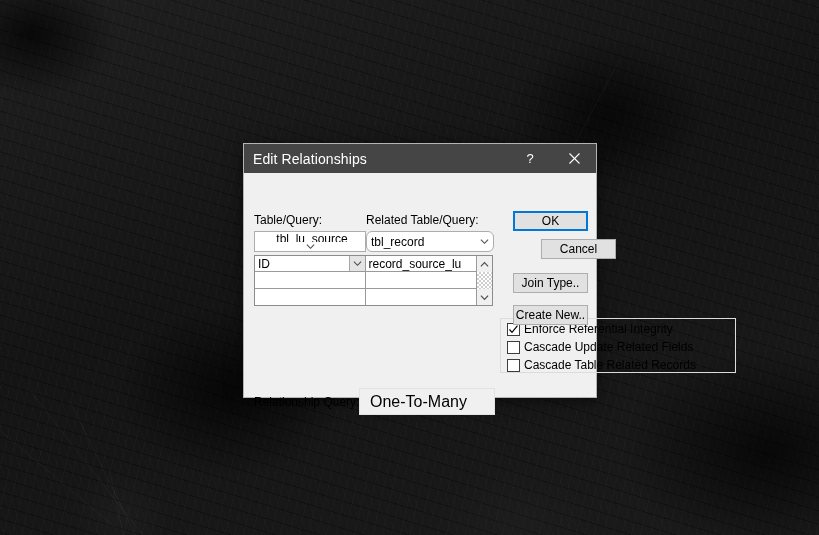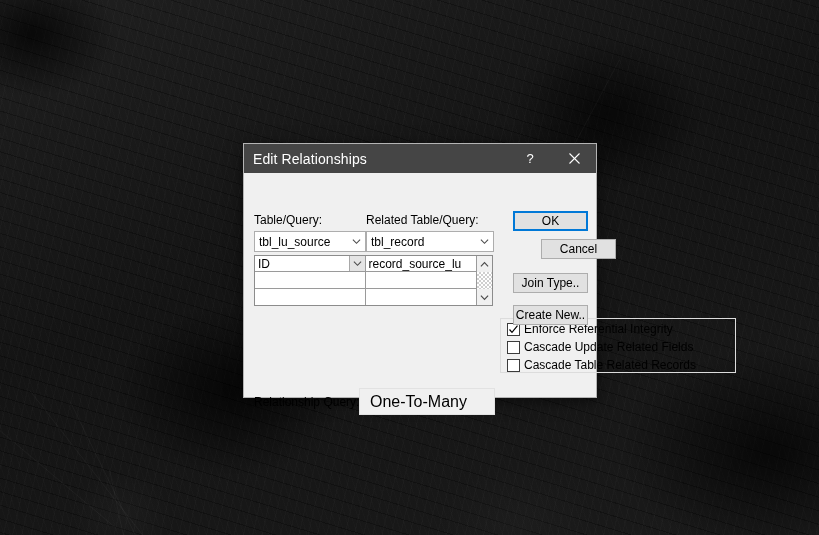--- a/index.html
+++ b/index.html
@@ -307,29 +307,29 @@
         </svg>
       </div>
     </div>
   </div>
 
   <div id="dlgbody">
 
     <span class="lbl" style="left:10px; top:40px;">Table/Query:</span>
     <span class="lbl" style="left:122px; top:40px;">Related Table/Query:</span>
 
-    <div class="combo" style="left:10px; top:58px; width:112px;">
+    <div class="combo" style="left:10px; top:58px; width:112px;flex-direction:column;">
       <span class="val">tbl_lu_source</span>
       <span class="arrow">
         <svg class="chev" viewBox="0 0 10 10">
             <path d="M1 3 L5 7 L9 3" fill="none" stroke="#4a4a4a" stroke-width="1.2"></path>
           </svg>
       </span>
     </div>
-    <div class="combo" style="left:122px; top:58px; width:128px;">
+    <div class="combo" style="left:122px; top:58px; width:128px;border-radius:6px;">
       <span class="val">tbl_record</span>
       <span class="arrow">
         <svg class="chev" viewBox="0 0 10 10">
             <path d="M1 3 L5 7 L9 3" fill="none" stroke="#4a4a4a" stroke-width="1.2"></path>
           </svg>
       </span>
     </div>
 
     <div id="fieldgrid" style="left:10px; top:82px;">
       <div id="fg-cols">

